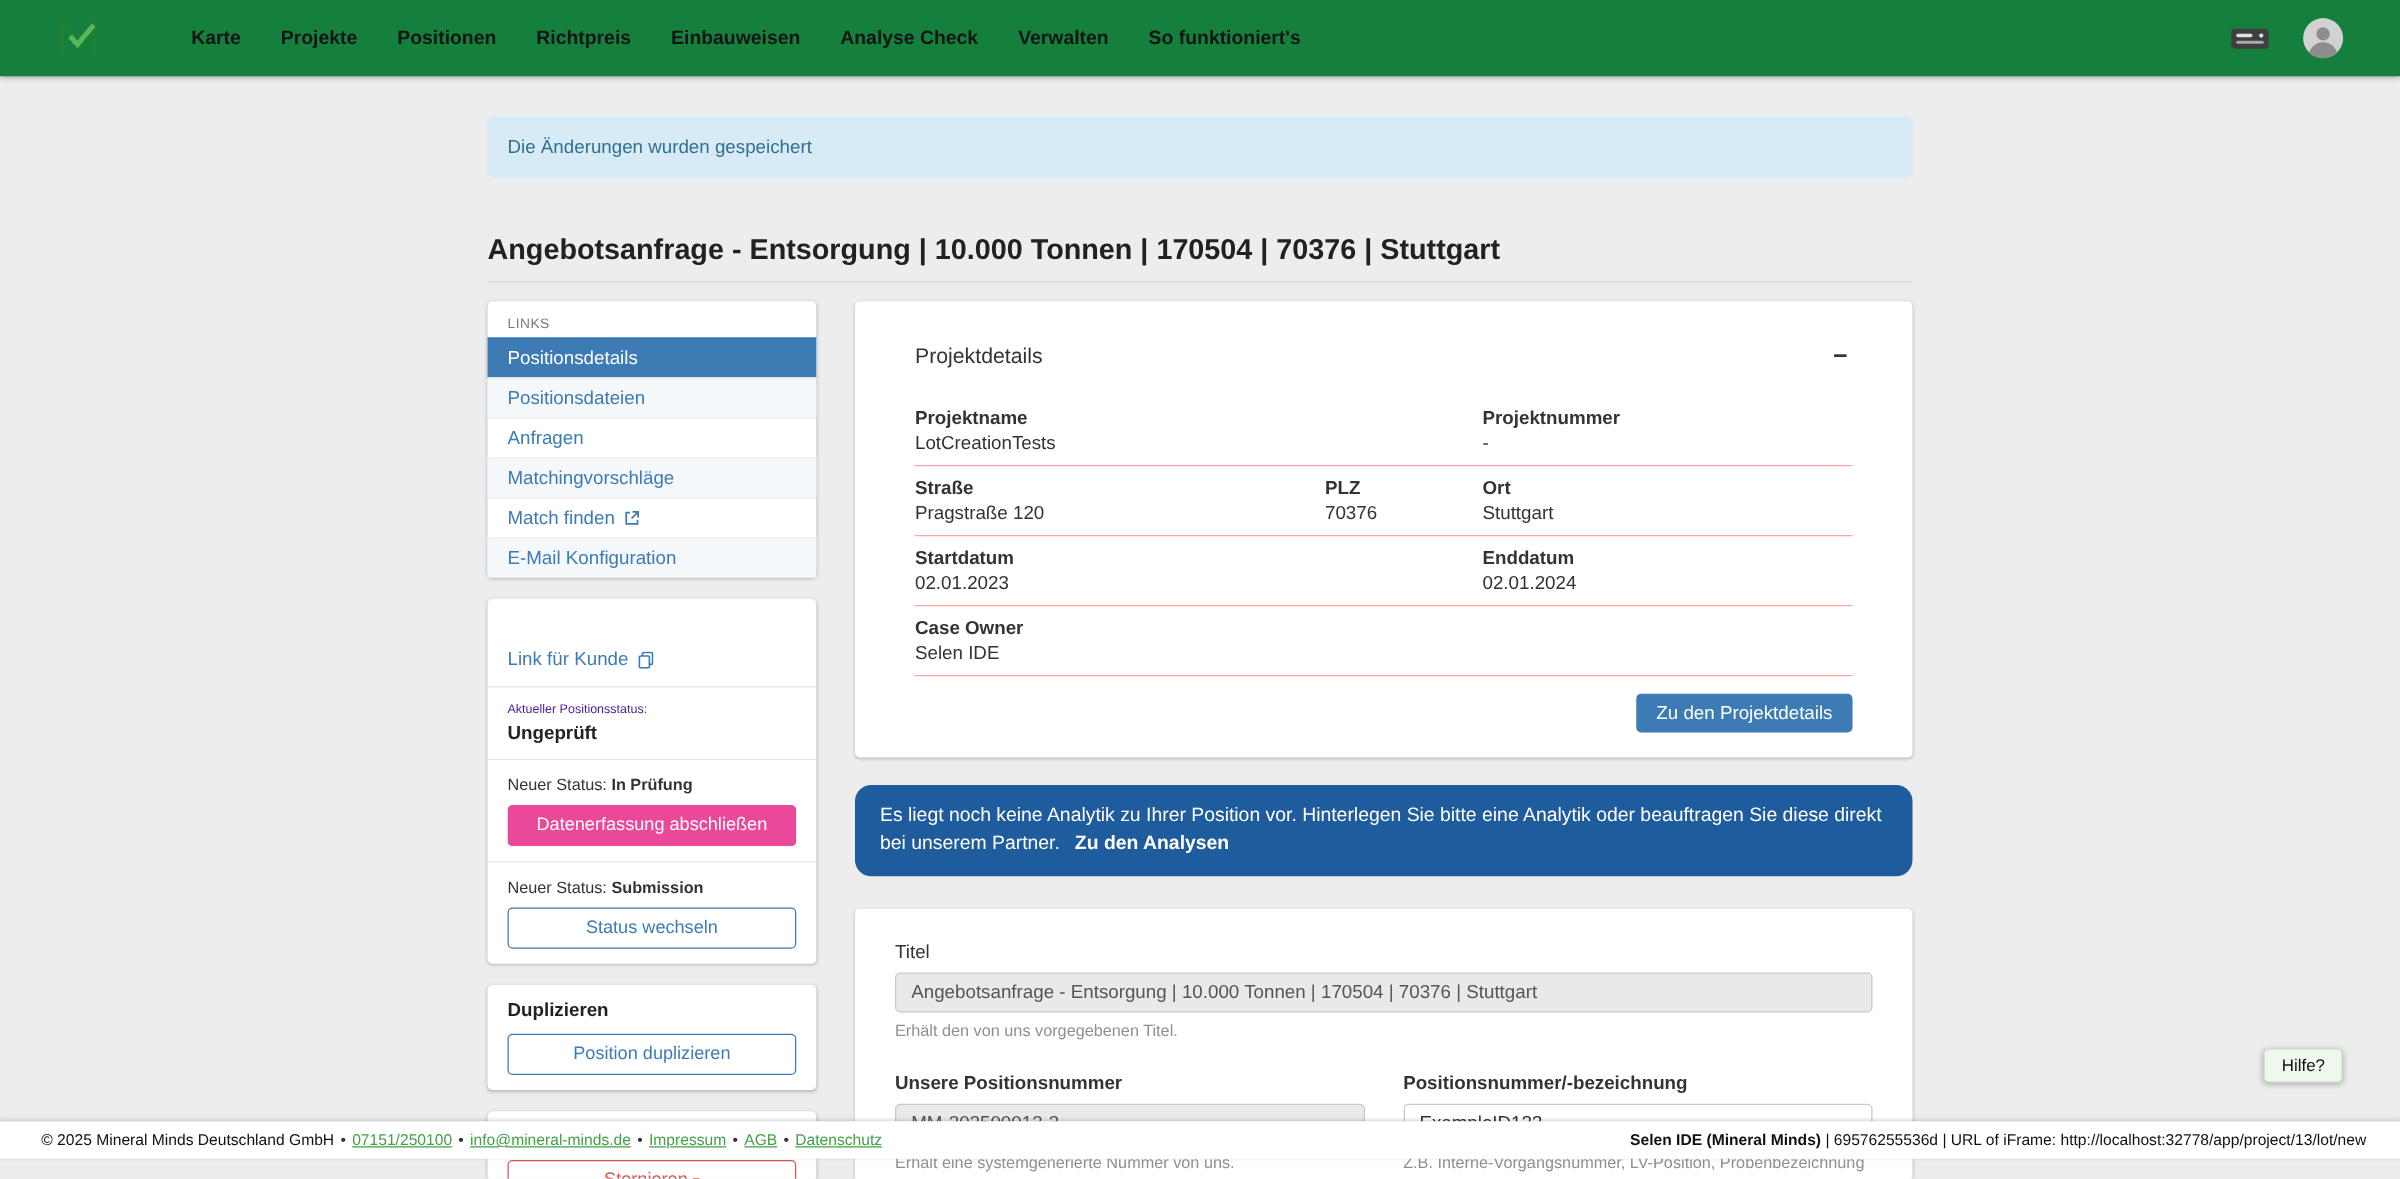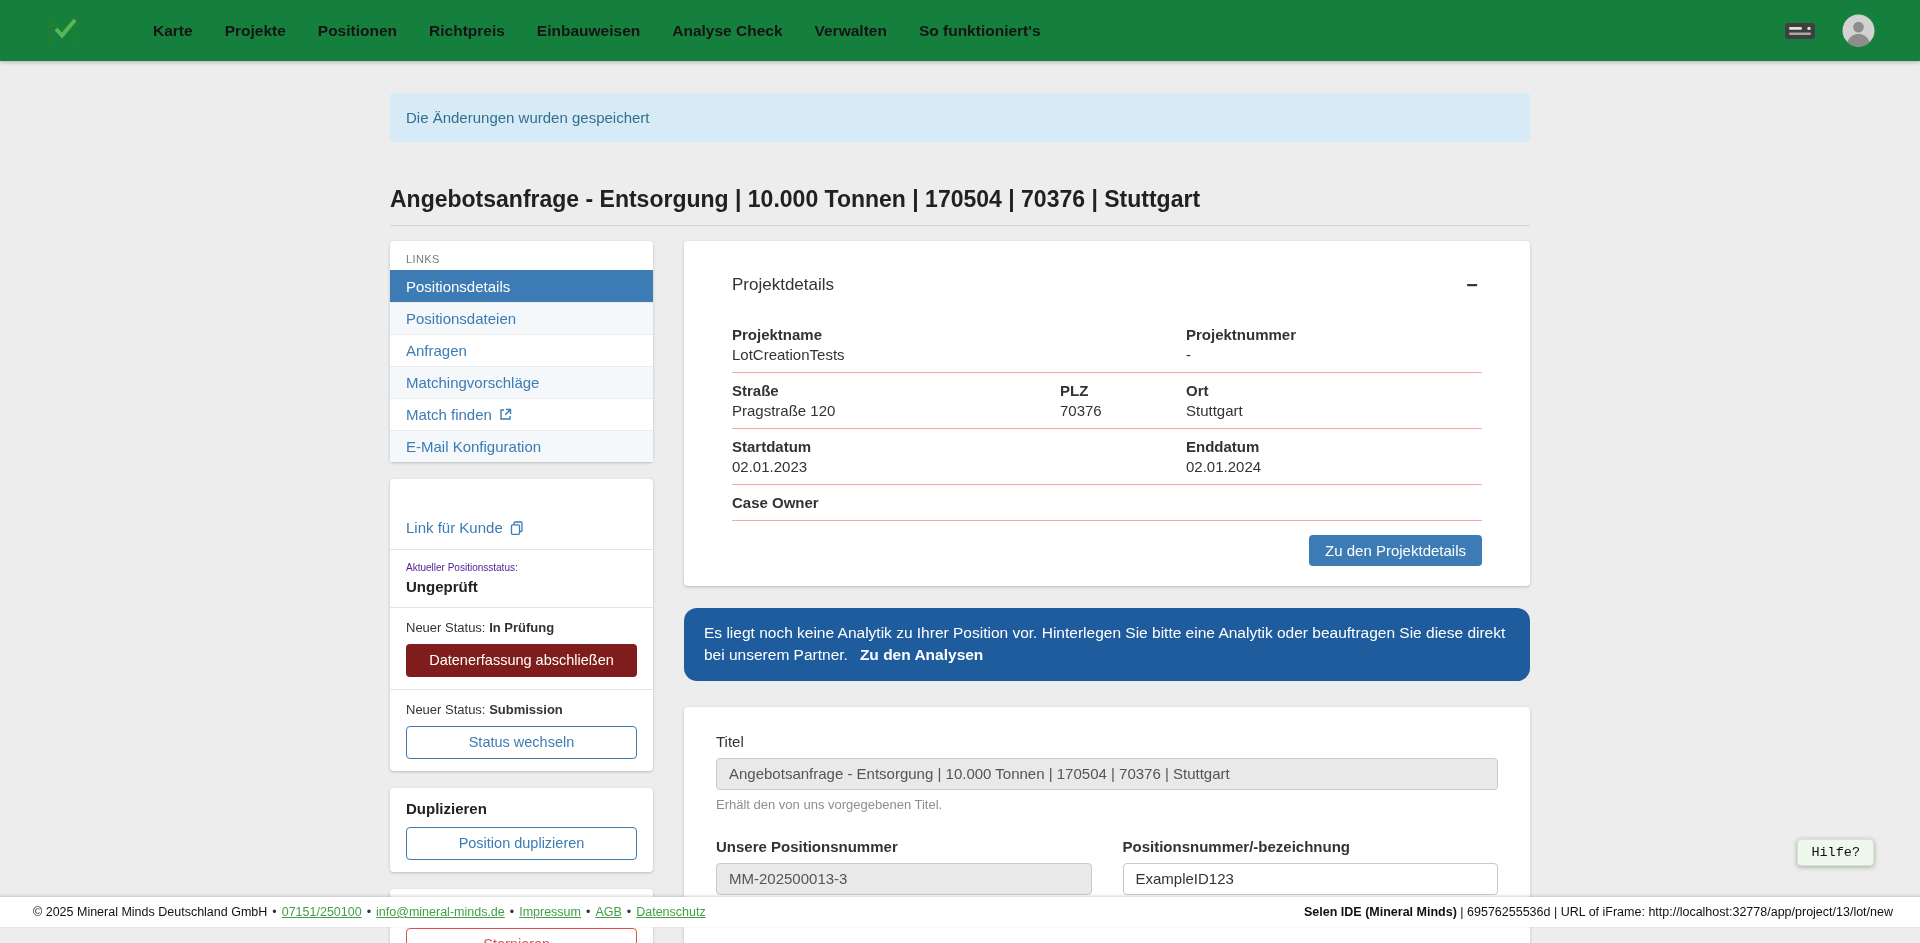--- a/index.html
+++ b/index.html
@@ -62,21 +62,21 @@
   .muted-label { font-size: 10px; color: #4c1d95; }
   .status-strong { font-size: 15px; font-weight: 700; color: #222; margin-top: 5px; }
   .small-line { font-size: 13px; color: #333; }
   .small-line b { font-weight: 700; }
 
   .btn {
     display: block; width: 100%; text-align: center; border-radius: 4px;
     font-size: 14.5px; padding: 6px 10px; cursor: pointer;
     border: 1px solid transparent; background: none; line-height: 1.3;
   }
-  .btn-green { background: #7f1d1d; color: #fff; margin-top: 9px; }
+  .btn-green { background: #ec4899; color: #fff; margin-top: 9px; }
   .btn-outline-blue { border-color: #3d7bb5; color: #3d7bb5; background: #fff; margin-top: 9px; }
   .btn-outline-red { border-color: #d9534f; color: #d9534f; background: #fff; }
   .btn-outline-red .caret { font-size: 11px; margin-left: 4px; }
   .card-title-sm { font-size: 15px; font-weight: 700; color: #222; margin-bottom: 10px; }
   .pad-card { padding: 12px 16px; }
 
   
   .main-col { flex: 1; min-width: 0; }
 
   .project-card { padding: 34px 48px 20px; }
@@ -128,21 +128,21 @@
     padding: 0 27px 0 33px; font-size: 12.5px; z-index: 20; color: #111;
   }
   .footer a { color: #43a047; text-decoration: underline; cursor: pointer; }
   .sep { margin: 0 5px; color: #333; }
   .footer-right b { font-weight: 700; }
 
   .help-btn {
     position: fixed; right: 46px; bottom: 77px;
     background: #eef8ec; border: 1px solid #cfe7ca; border-radius: 4px;
     padding: 5px 13px; font-size: 13.5px; color: #111;
-    box-shadow: 0 1px 5px rgba(0,0,0,.3); cursor: pointer; z-index: 30; font-family: Liberation Mono, monospace;
+    box-shadow: 0 1px 5px rgba(0,0,0,.3); cursor: pointer; z-index: 30;
   }
 </style>
 </head>
 <body>
 
 <header class="navbar">
   <span class="logo">
     <svg width="34" height="32" viewBox="0 0 34 32">
       <path d="M4 30 V4 L17 17 L30 4 V30" fill="none" stroke="#1e7e34" stroke-width="5"></path>
       <path d="M11 14 L17 20.5 L30 5" fill="none" stroke="#57b857" stroke-width="4"></path>
@@ -298,20 +298,21 @@
           </div>
           <div class="pd-cell col-3">
             <div class="pd-label">Enddatum</div>
             <div class="pd-value">02.01.2024</div>
           </div>
         </div>
 
         <div class="pd-row">
           <div class="pd-cell span-2">
             <div class="pd-label">Case Owner</div>
+            <div class="pd-value">Selen IDE</div>
           </div>
         </div>
 
         <div class="pd-actions">
           <button class="btn-blue">Zu den Projektdetails</button>
         </div>
       </section>
 
       <section class="banner">
         <span>Es liegt noch keine Analytik zu Ihrer Position vor. Hinterlegen Sie bitte eine Analytik oder beauftragen Sie diese direkt bei unserem Partner.</span><b>Zu den Analysen</b>

